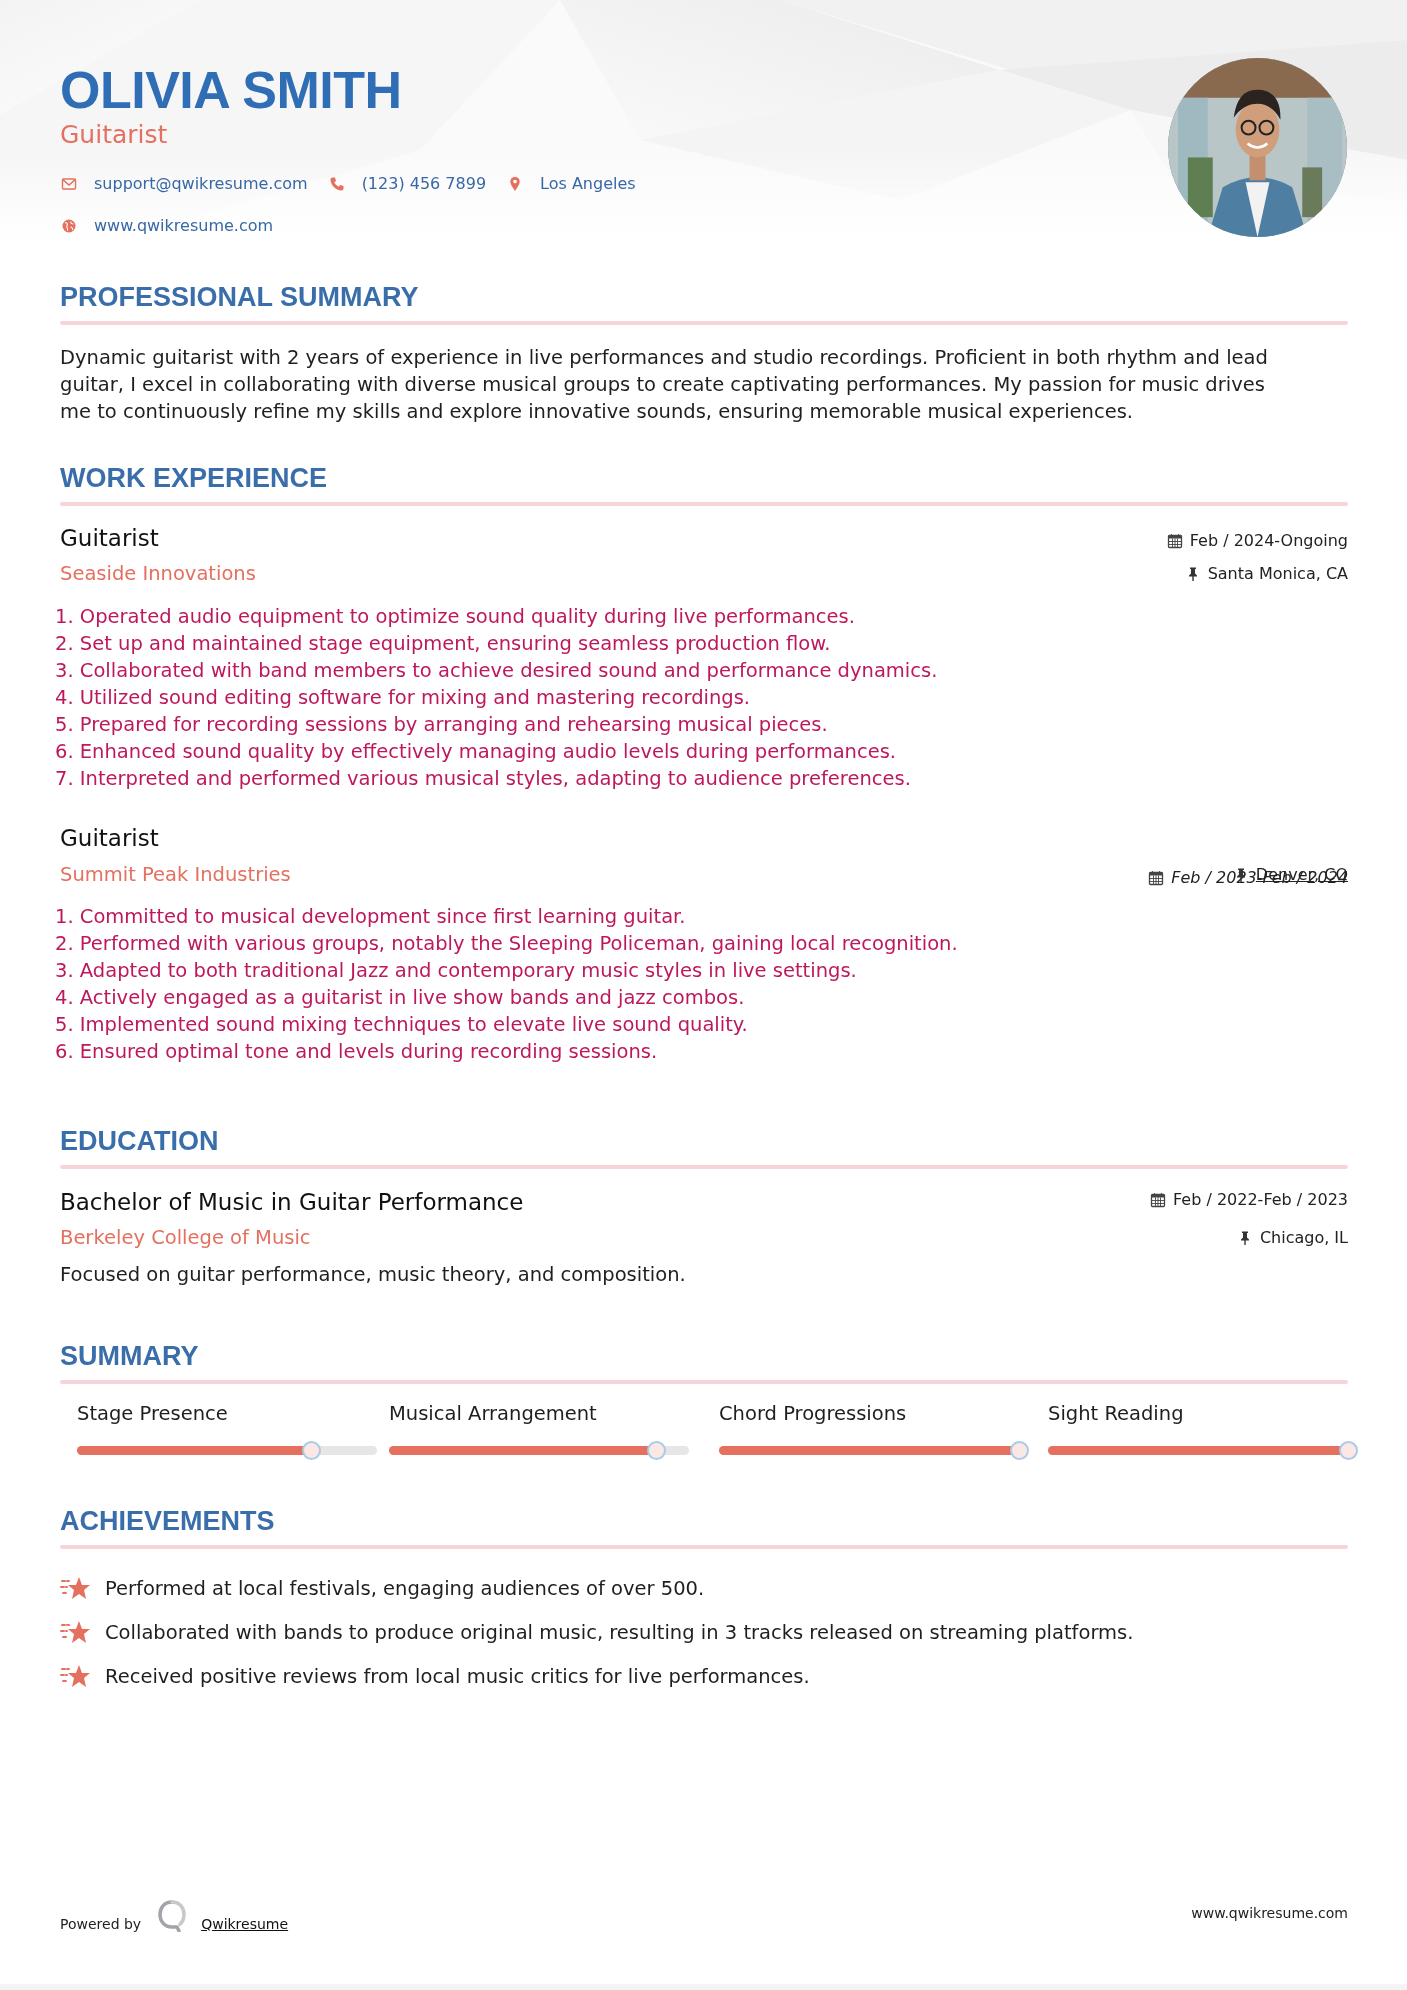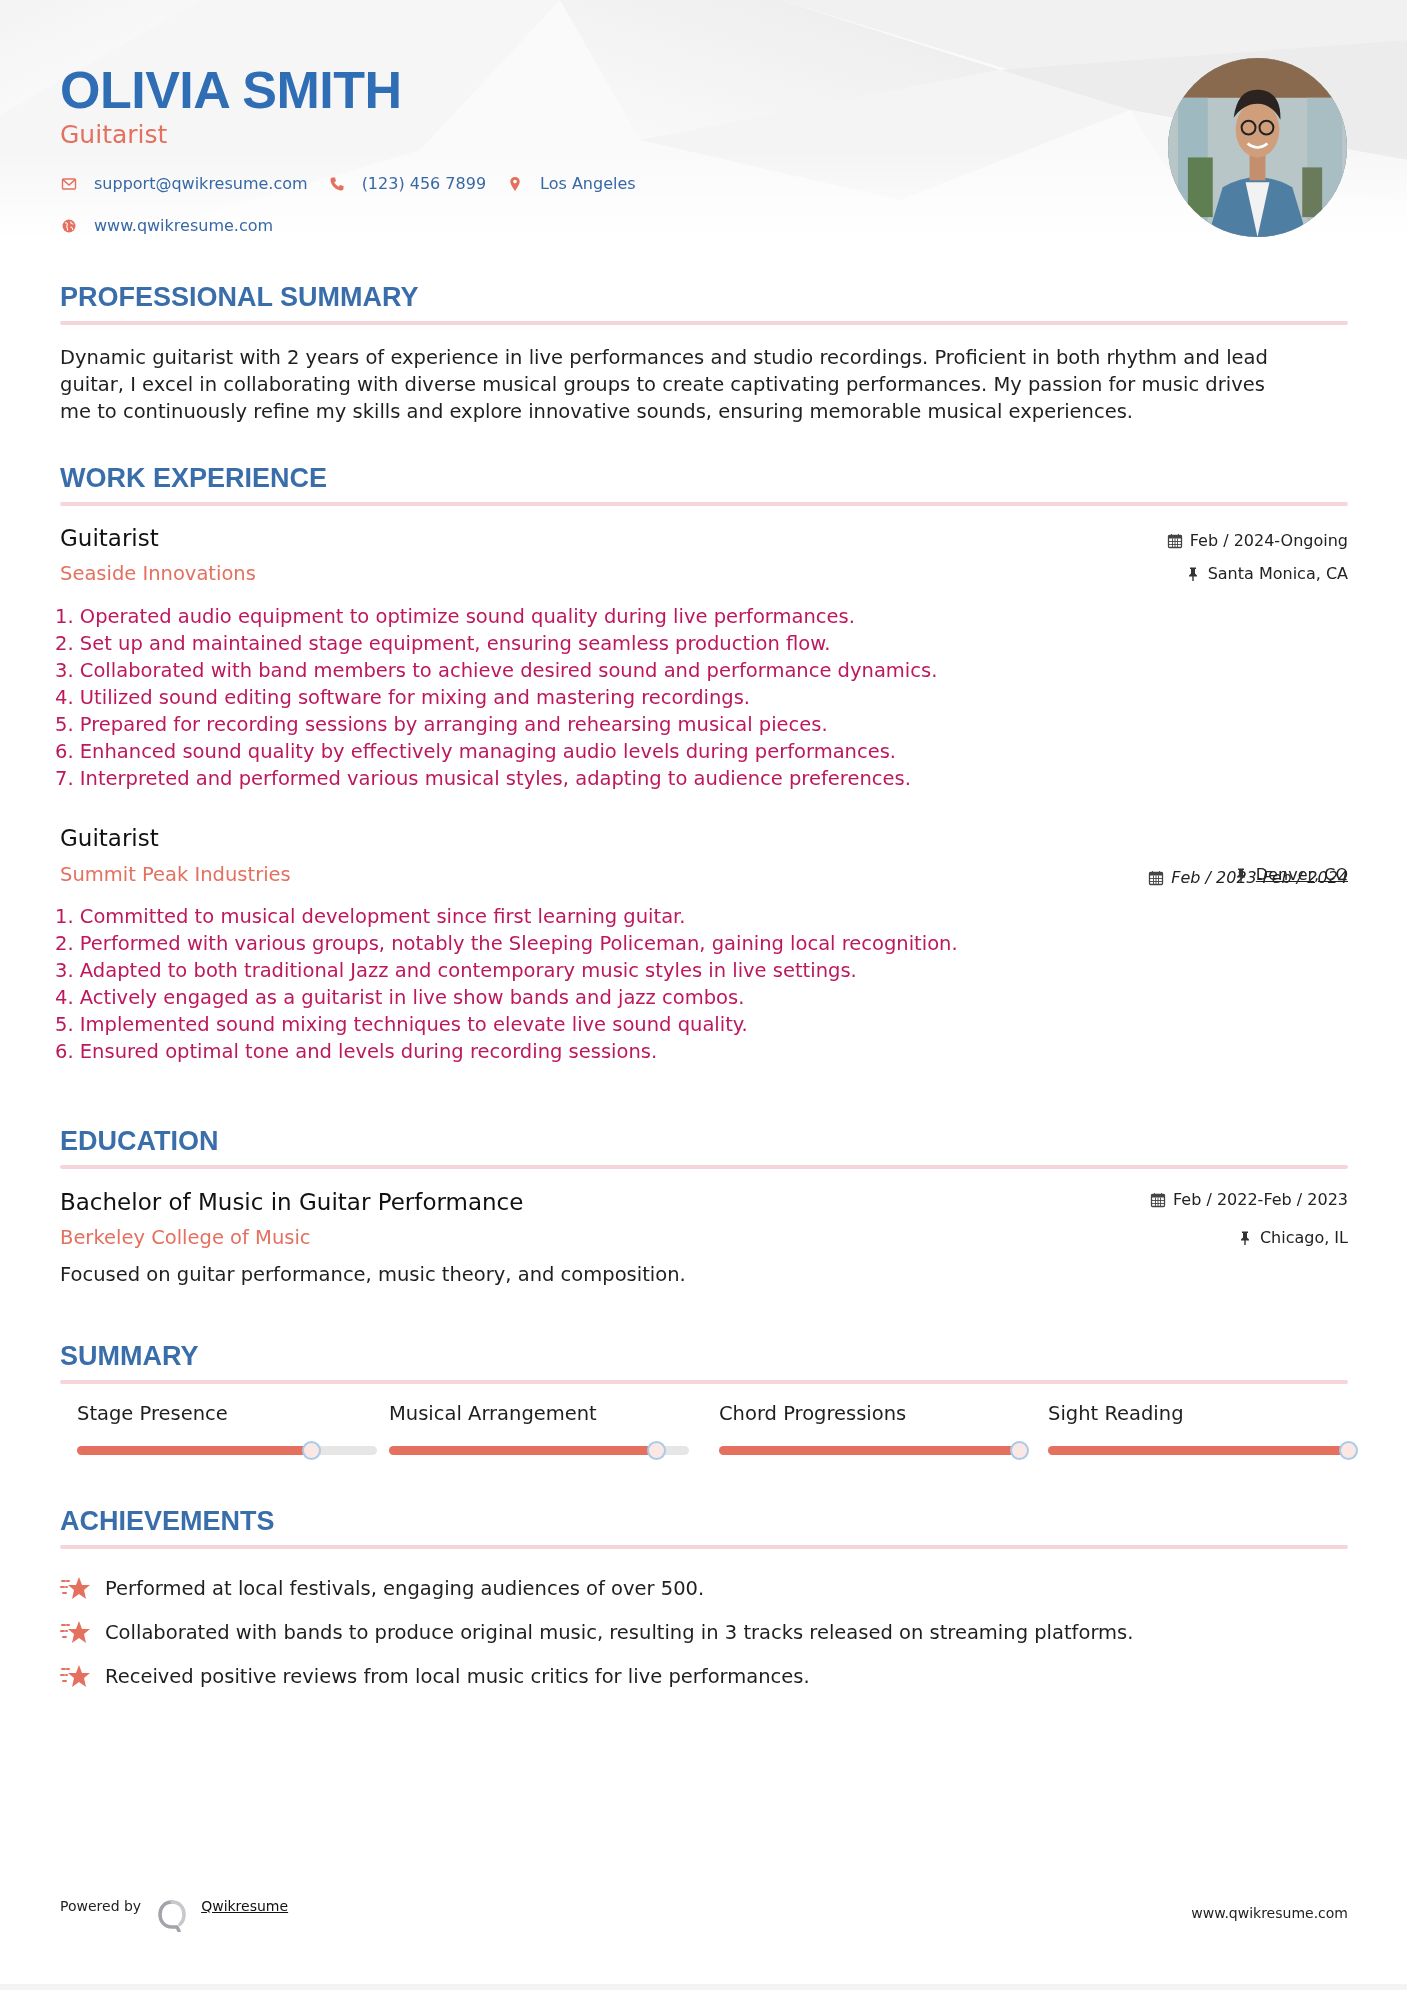--- a/index.html
+++ b/index.html
@@ -42,21 +42,21 @@
   .track { position: absolute; top: 46px; left: 0; width: 300px; height: 9px; background: #e6e6e6; border-radius: 5px; }
   .fill { position: absolute; left: 0; top: 0; height: 9px; background: #e4705f; border-radius: 5px; }
   .knob { position: absolute; top: -5px; width: 19px; height: 19px; margin-left: -9px; border-radius: 50%; background: #fbe7e4; border: 2.5px solid #a9cbe8; }
 
   .ach-list { position: absolute; left: 60px; top: 1566px; width: 1290px; list-style: none; }
   .ach-list li { display: flex; align-items: center; height: 44px; }
   .ach-icon { width: 32px; height: 28px; margin-right: 13px; display: inline-flex; }
   .ach-icon svg { width: 32px; height: 28px; }
   .ach-text { font-size: 19.5px; line-height: 27px; color: #1f1f1f; white-space: nowrap; }
 
-  .footer-left { position: absolute; left: 60px; top: 1898px; display: flex; align-items: flex-start; font-size: 14px; color: #222; }
+  .footer-left { position: absolute; left: 60px; top: 1898px; display: flex; align-items: flex-end; font-size: 14px; color: #222; }
   .footer-left .q-logo { width: 34px; height: 34px; margin: 0 12px 0 14px; display: inline-flex; }
   .footer-left .q-logo svg { width: 34px; height: 34px; }
   .footer-left .brand { text-decoration: underline; color: #111; }
   .footer-right { position: absolute; right: 59px; top: 1905px; font-size: 14px; color: #222; }
   .bottom-strip { position: absolute; left: 0; top: 1984px; width: 1407px; height: 6px; background: #f4f4f4; }
 </style>
 </head>
 <body>
 
 <div class="bg-shapes">

